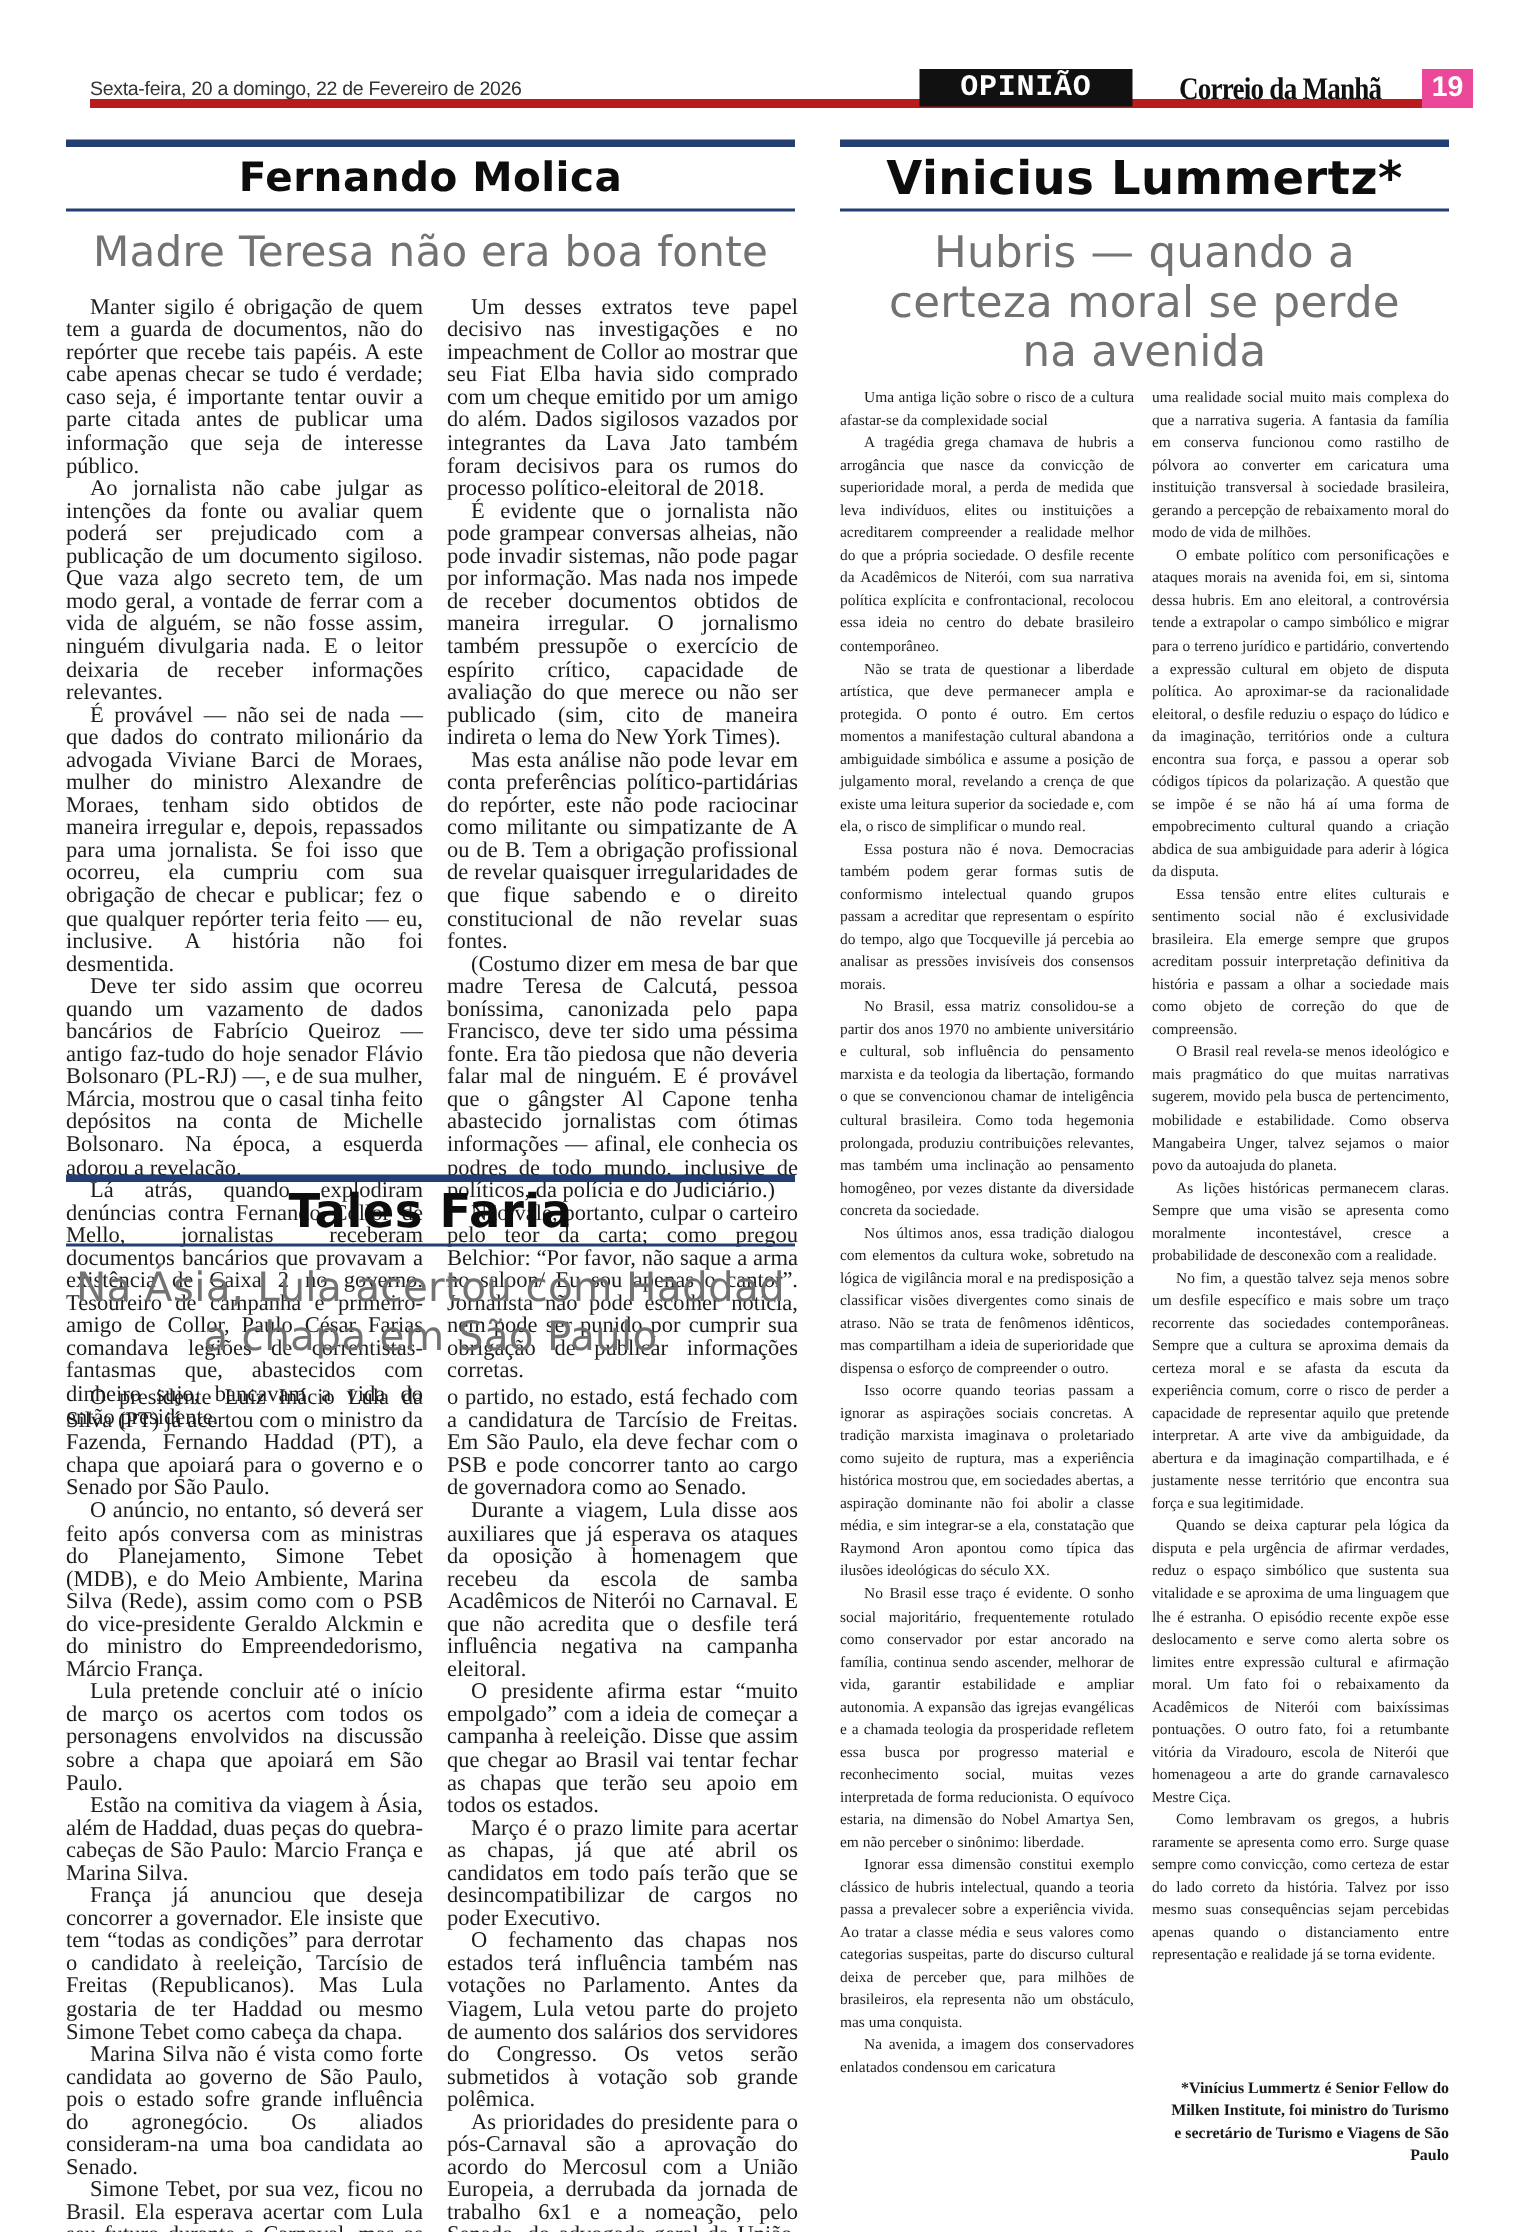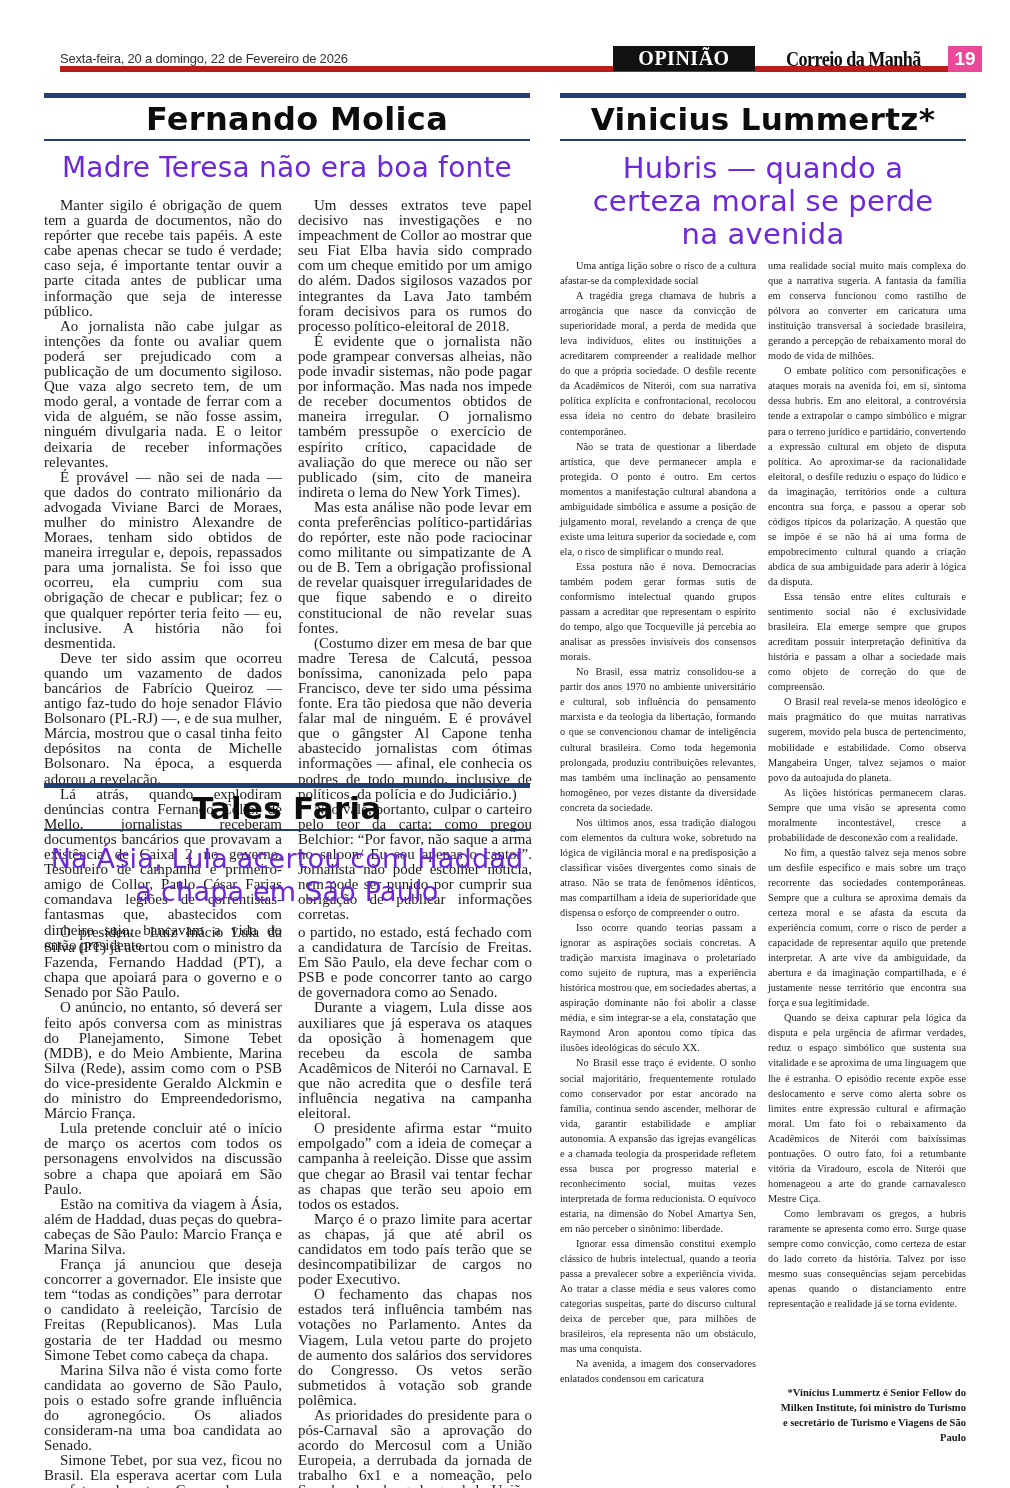--- a/index.html
+++ b/index.html
@@ -1,47 +1,47 @@
 <!DOCTYPE html>
 <html><head>
 <meta charset="utf-8">
 <style>
   * { box-sizing: border-box; margin: 0; padding: 0; }
   html, body { width: 1010px; height: 1488px; background: #ffffff; overflow: hidden; }
   body { position: relative; font-family: "Liberation Serif", serif; color: #1a1a1a; }
 
   .masthead { position: absolute; left: 60px; top: 46px; width: 922px; height: 26px; border-bottom: 6px solid #b91c1c; }
   .mh-date { position: absolute; left: 0; top: 5px; font-family: "Liberation Sans", sans-serif; font-size: 13px; color: #333; letter-spacing: -0.2px; }
-  .mh-section { position: absolute; left: 553px; top: 0; width: 142px; height: 25px; background: #111; color: #fff; font-family: Liberation Serif, serif; font-weight: bold; font-size: 20px; text-align: center; line-height: 25px; letter-spacing: 0.5px; }
+  .mh-section { position: absolute; left: 553px; top: 0; width: 142px; height: 25px; background: #111; color: #fff; font-family: Liberation Mono, monospace; font-weight: bold; font-size: 20px; text-align: center; line-height: 25px; letter-spacing: 0.5px; }
   .mh-paper { position: absolute; left: 726px; top: 1px; font-family: "Liberation Serif", serif; font-weight: bold; font-size: 21px; color: #111; letter-spacing: -0.6px; transform: scaleX(0.86); transform-origin: left; }
   .mh-page { position: absolute; right: 0; top: 0; width: 34px; height: 26px; background: #ec4899; color: #fff; font-family: "Liberation Sans", sans-serif; font-weight: bold; font-size: 19px; text-align: center; line-height: 26px; }
 
   .rule-thick { position: absolute; height: 5px; background: #223e73; }
   .rule-thin { position: absolute; height: 2px; background: #223e73; }
 
   .author { position: absolute; text-align: center; font-family: "DejaVu Sans", sans-serif; font-weight: bold; color: #0d0d0d; letter-spacing: 0.3px; }
-  .headline { position: absolute; text-align: center; font-family: "DejaVu Sans", sans-serif; font-weight: normal; color: #6d28d9; letter-spacing: 0.2px; }
+  .headline { position: absolute; text-align: center; font-family: "DejaVu Sans", sans-serif; font-weight: normal; color: #737373; letter-spacing: 0.2px; }
 
   .col { position: absolute; font-size: 15px; line-height: 15.1px; text-align: justify; hyphens: auto; color: #1c1c1c; }
   .col p { text-indent: 16px; }
 
   .bio { position: absolute; text-align: right; font-weight: bold; font-size: 10.6px; line-height: 15px; color: #1a1a1a; }
 </style>
 </head>
 <body>
 
 <div class="masthead">
   <span class="mh-date">Sexta-feira, 20 a domingo, 22 de Fevereiro de 2026</span>
   <span class="mh-section">OPINIÃO</span>
   <span class="mh-paper">Correio da Manhã</span>
   <span class="mh-page">19</span>
 </div>
 
 <div class="rule-thick" style="left:44px; top:93px; width:486px;"></div>
-<div class="author" style="left:54px; top:98px; width:486px; font-size:32px; line-height:42px;">Fernando Molica</div>
+<div class="author" style="left:44px; top:98px; width:486px; font-size:27px; line-height:42px;">Fernando Molica</div>
 <div class="rule-thin" style="left:44px; top:139px; width:486px;"></div>
 <div class="headline" style="left:44px; top:148px; width:486px; font-size:28px; line-height:40px;">Madre Teresa não era boa fonte</div>
 
 <div class="col" style="left:44px; top:198px; width:238px;">
   <p>Manter sigilo é obrigação de quem tem a guarda de documentos, não do repórter que recebe tais papéis. A este cabe apenas checar se tudo é verdade; caso seja, é importante tentar ouvir a parte citada antes de publicar uma informação que seja de interesse público.</p>
   <p>Ao jornalista não cabe julgar as intenções da fonte ou avaliar quem poderá ser prejudicado com a publicação de um documento sigiloso. Que vaza algo secreto tem, de um modo geral, a vontade de ferrar com a vida de alguém, se não fosse assim, ninguém divulgaria nada. E o leitor deixaria de receber informações relevantes.</p>
   <p>É provável — não sei de nada — que dados do contrato milionário da advogada Viviane Barci de Moraes, mulher do ministro Alexandre de Moraes, tenham sido obtidos de maneira irregular e, depois, repassados para uma jornalista. Se foi isso que ocorreu, ela cumpriu com sua obrigação de checar e publicar;  fez o que qualquer repórter teria feito — eu, inclusive. A história não foi desmentida.</p>
   <p>Deve ter sido assim que ocorreu quando um vazamento de dados bancários de Fabrício Queiroz — antigo faz-tudo do hoje senador Flávio Bolsonaro (PL-RJ) —, e de sua mulher, Márcia, mostrou que o casal tinha feito depósitos na conta de Michelle Bolsonaro. Na época, a esquerda adorou a revelação.</p>
   <p>Lá atrás, quando explodiram denúncias contra Fernando Collor de Mello, jornalistas receberam documentos bancários que provavam a existência de Caixa 2 no governo. Tesoureiro de campanha e primeiro-amigo de Collor, Paulo César Farias comandava legiões de correntistas-fantasmas que, abastecidos com dinheiro sujo, bancavam a vida do então presidente.</p>
 </div>

